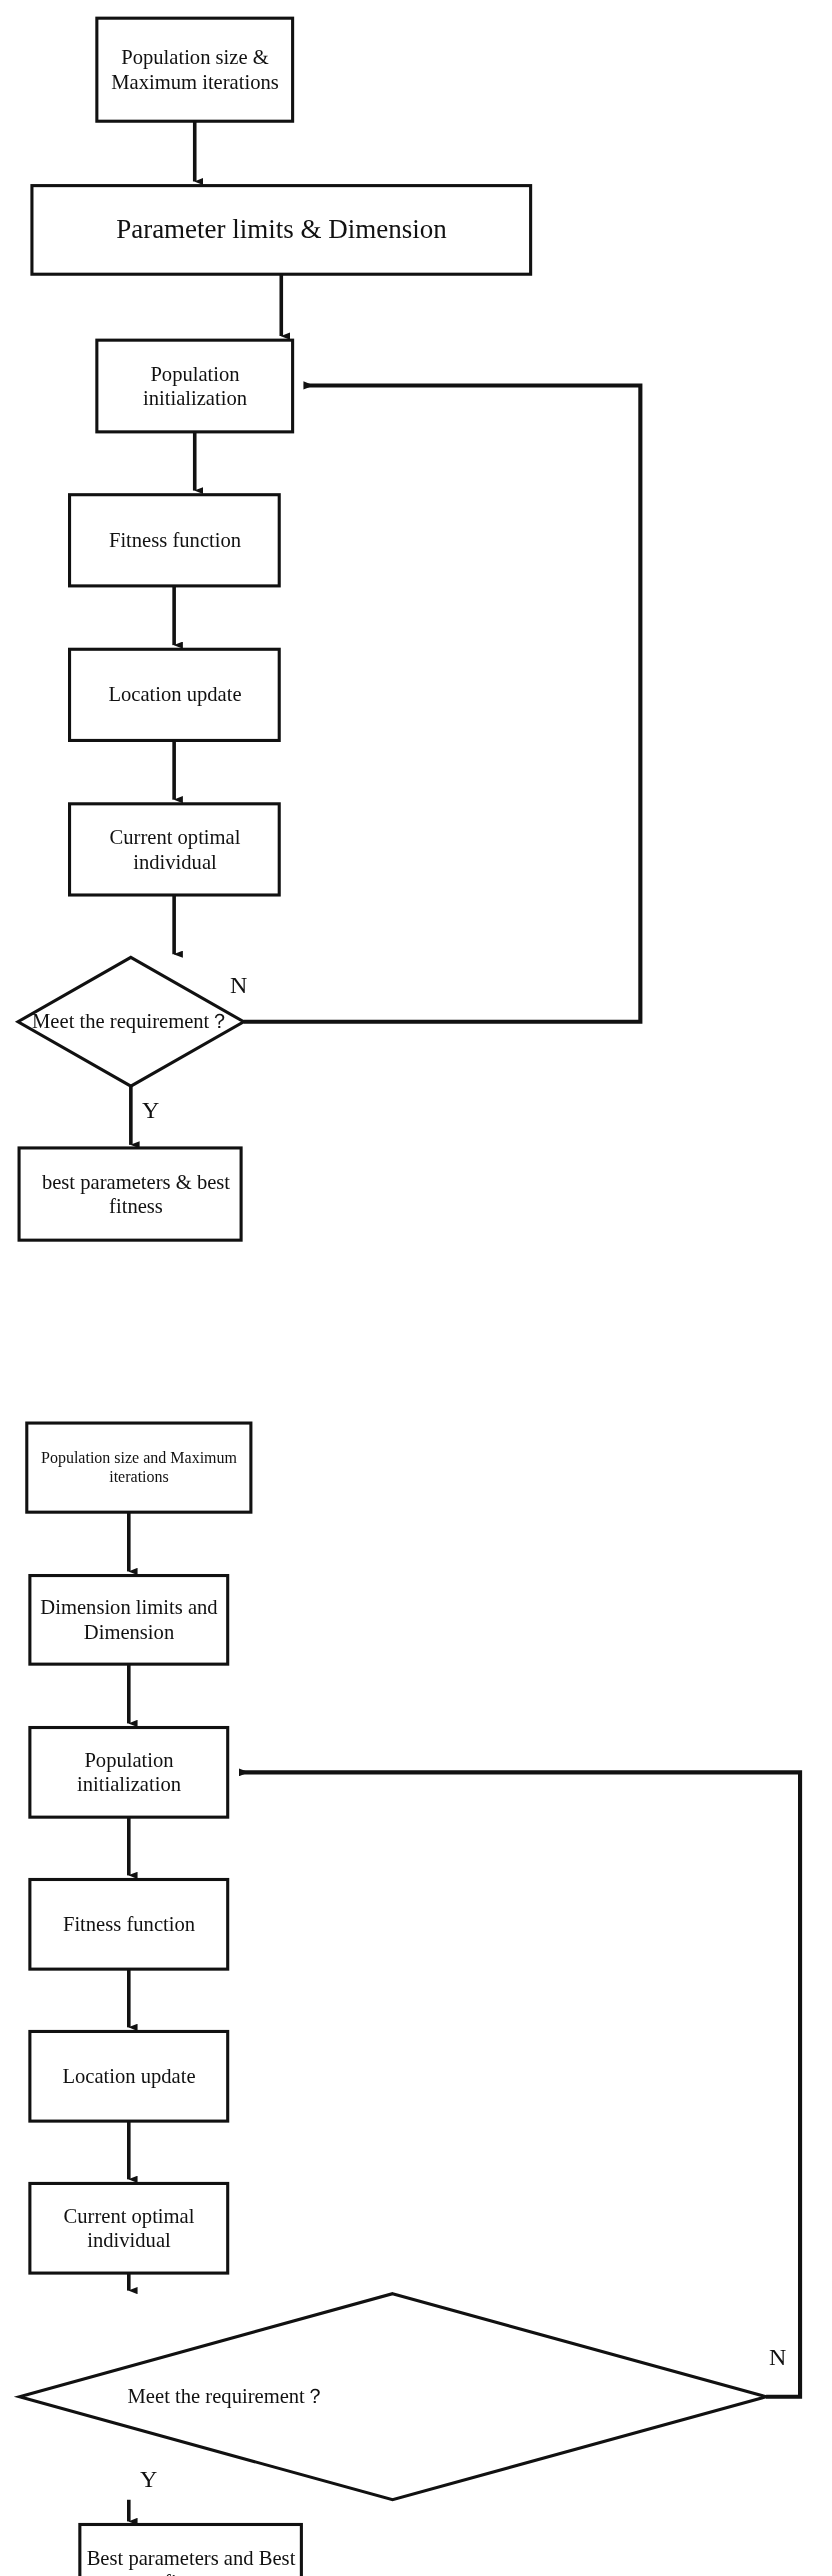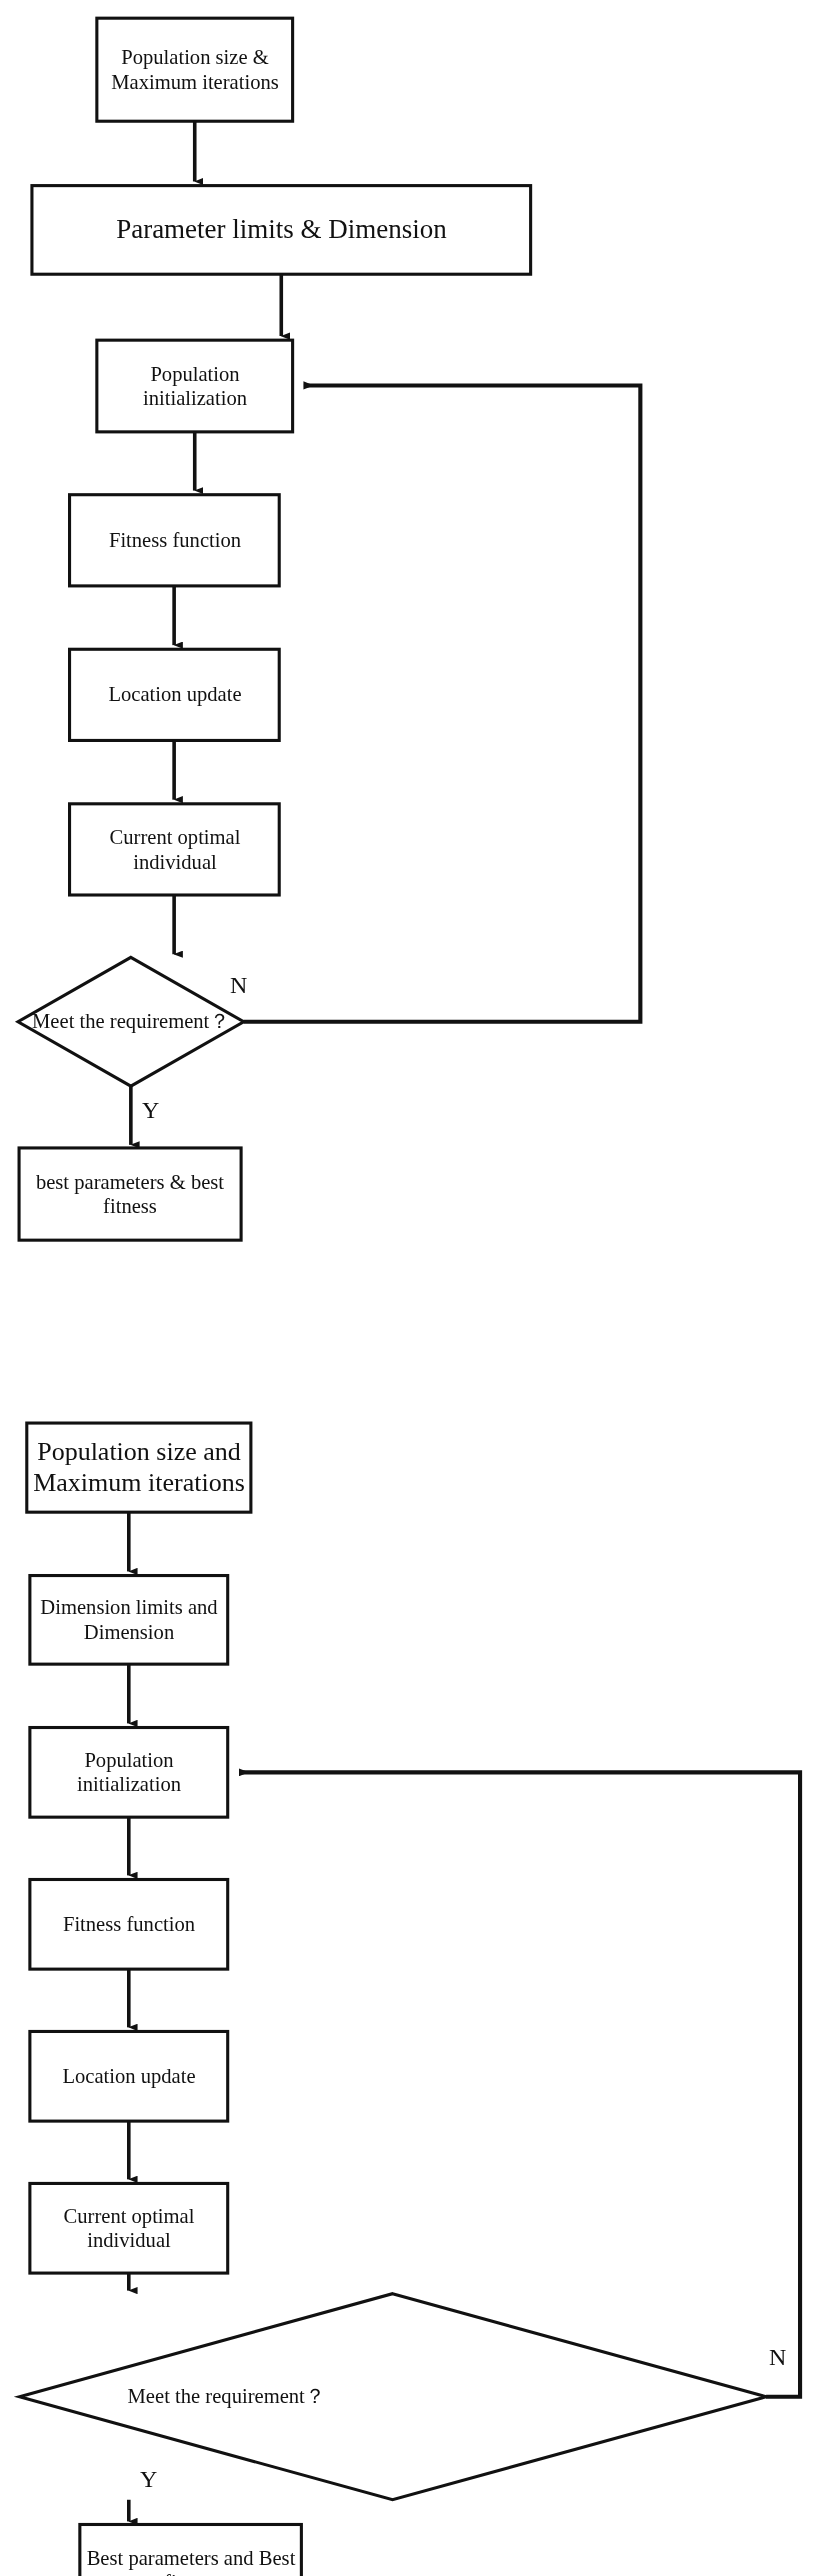--- a/index.html
+++ b/index.html
@@ -124,27 +124,27 @@
 <div class="node-label" style="left:97px; top:340px; width:196px; height:92px; font-size:20.6px;">Population initialization</div>
 
 <div class="node-label" style="left:70px; top:495px; width:210px; height:91px; font-size:20.6px;">Fitness function</div>
 
 <div class="node-label" style="left:70px; top:649px; width:210px; height:91px; font-size:20.6px;">Location update</div>
 
 <div class="node-label" style="left:70px; top:804px; width:210px; height:91px; font-size:20.6px;">Current optimal individual</div>
 
 <div class="node-label" style="left:28px; top:997px; width:206px; height:49px; font-size:20.6px;">Meet the requirement？</div>
 
-<div class="node-label" style="left:19px; top:1148px; width:222px; height:92px; font-size:20.6px;">best parameters &amp; best fitness</div>
+<div class="node-label" style="left:25px; top:1148px; width:222px; height:92px; font-size:20.6px;">best parameters &amp; best fitness</div>
 
 <div class="edge-label" style="left:230px; top:973px; font-size:24px;">N</div>
 
 <div class="edge-label" style="left:142px; top:1098px; font-size:24px;">Y</div>
 
-<div class="node-label" style="left:27px; top:1423px; width:224px; height:89px; font-size:26px;">Population size and Maximum iterations</div>
+<div class="node-label" style="left:27px; top:1423px; width:224px; height:89px; font-size:16px;">Population size and Maximum iterations</div>
 
 <div class="node-label" style="left:30px; top:1575px; width:198px; height:89px; font-size:20.6px;">Dimension limits and Dimension</div>
 
 <div class="node-label" style="left:30px; top:1727px; width:198px; height:90px; font-size:20.6px;">Population initialization</div>
 
 <div class="node-label" style="left:30px; top:1879px; width:198px; height:90px; font-size:20.6px;">Fitness function</div>
 
 <div class="node-label" style="left:30px; top:2031px; width:198px; height:90px; font-size:20.6px;">Location update</div>
 
 <div class="node-label" style="left:30px; top:2183px; width:198px; height:90px; font-size:20.6px;">Current optimal individual</div>

